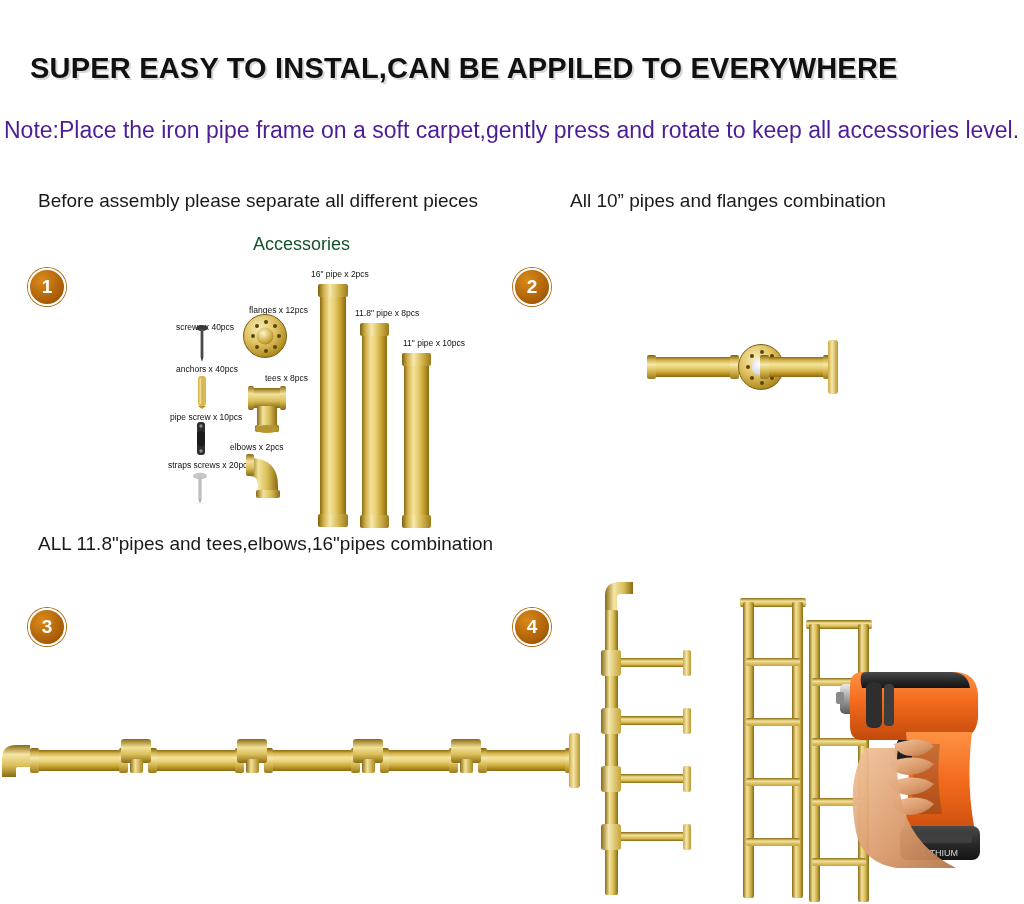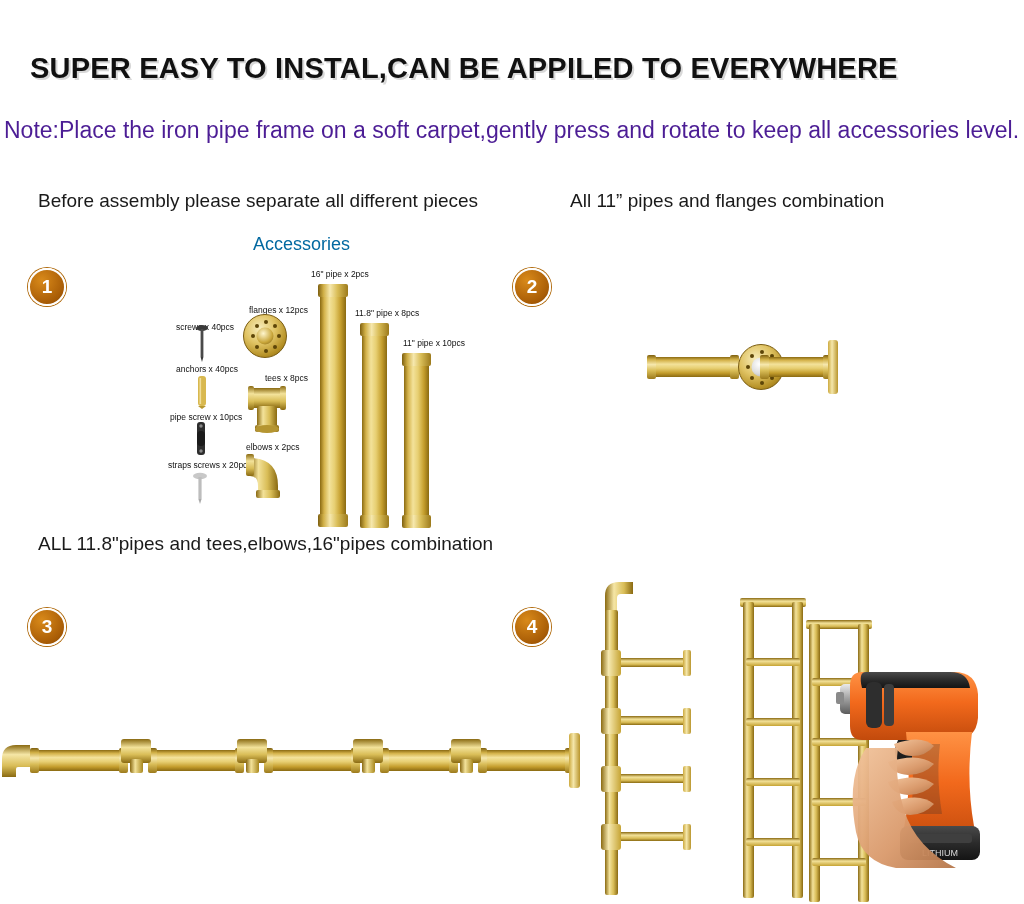--- a/index.html
+++ b/index.html
@@ -62,21 +62,21 @@
     display: flex; align-items: center; justify-content: center;
   }
   .badge.b1 { left: 28px;  top: 268px; }
   .badge.b2 { left: 513px; top: 268px; }
   .badge.b3 { left: 28px;  top: 608px; }
   .badge.b4 { left: 513px; top: 608px; }
 
   
   .accessories-title {
     position: absolute; left: 253px; top: 234px;
-    font-size: 18px; color: #0369a1;
+    font-size: 18px; color: #14532d;
   }
   .smalllabel {
     position: absolute;
     font-size: 8.5px;
     color: #111;
     white-space: nowrap;
   }
 
   
   .brass-v {
@@ -135,38 +135,38 @@
 </style>
 </head>
 <body>
 
 <div class="page">
 
   <div class="title">SUPER EASY TO INSTAL,CAN BE APPILED TO EVERYWHERE</div>
   <div class="note">Note:Place the iron pipe frame on a soft carpet,gently press and rotate to keep all accessories level.</div>
 
   <div class="caption c1">Before assembly please separate all different pieces</div>
-  <div class="caption c2">All 11” pipes and flanges combination</div>
+  <div class="caption c2">All 10” pipes and flanges combination</div>
   <div class="caption c3">ALL 11.8"pipes and tees,elbows,16"pipes combination</div>
 
   <div class="badge b1">1</div>
   <div class="badge b2">2</div>
   <div class="badge b3">3</div>
   <div class="badge b4">4</div>
 
   <div class="accessories-title">Accessories</div>
 
   <div class="smalllabel" style="left:176px; top:322px;">screws x 40pcs</div>
   <div class="smalllabel" style="left:176px; top:364px;">anchors x 40pcs</div>
   <div class="smalllabel" style="left:170px; top:412px;">pipe screw x 10pcs</div>
   <div class="smalllabel" style="left:168px; top:460px;">straps screws x 20pcs</div>
 
   <div class="smalllabel" style="left:249px; top:305px;">flanges x 12pcs</div>
   <div class="smalllabel" style="left:249px; top:373px;padding-left:16px;">tees x 8pcs</div>
-  <div class="smalllabel" style="left:246px; top:442px;">elbows  x 2pcs</div>
+  <div class="smalllabel" style="left:230px; top:442px;">elbows  x 2pcs</div>
 
   <div class="smalllabel" style="left:311px; top:269px;">16"  pipe x 2pcs</div>
   <div class="smalllabel" style="left:355px; top:308px;">11.8"  pipe x 8pcs</div>
   <div class="smalllabel" style="left:403px; top:338px;">11"  pipe x 10pcs</div>
 
   <div class="screw-icon" style="left:195px; top:324px; width:14px; height:38px;">
     <svg width="14" height="38" viewBox="0 0 14 38">
       <ellipse cx="7" cy="4" rx="6" ry="3" fill="#3a3a3a"></ellipse>
       <rect x="5.6" y="5" width="2.8" height="28" fill="#4a4a4a"></rect>
       <polygon points="5.6,33 8.4,33 7,38" fill="#3a3a3a"></polygon>

